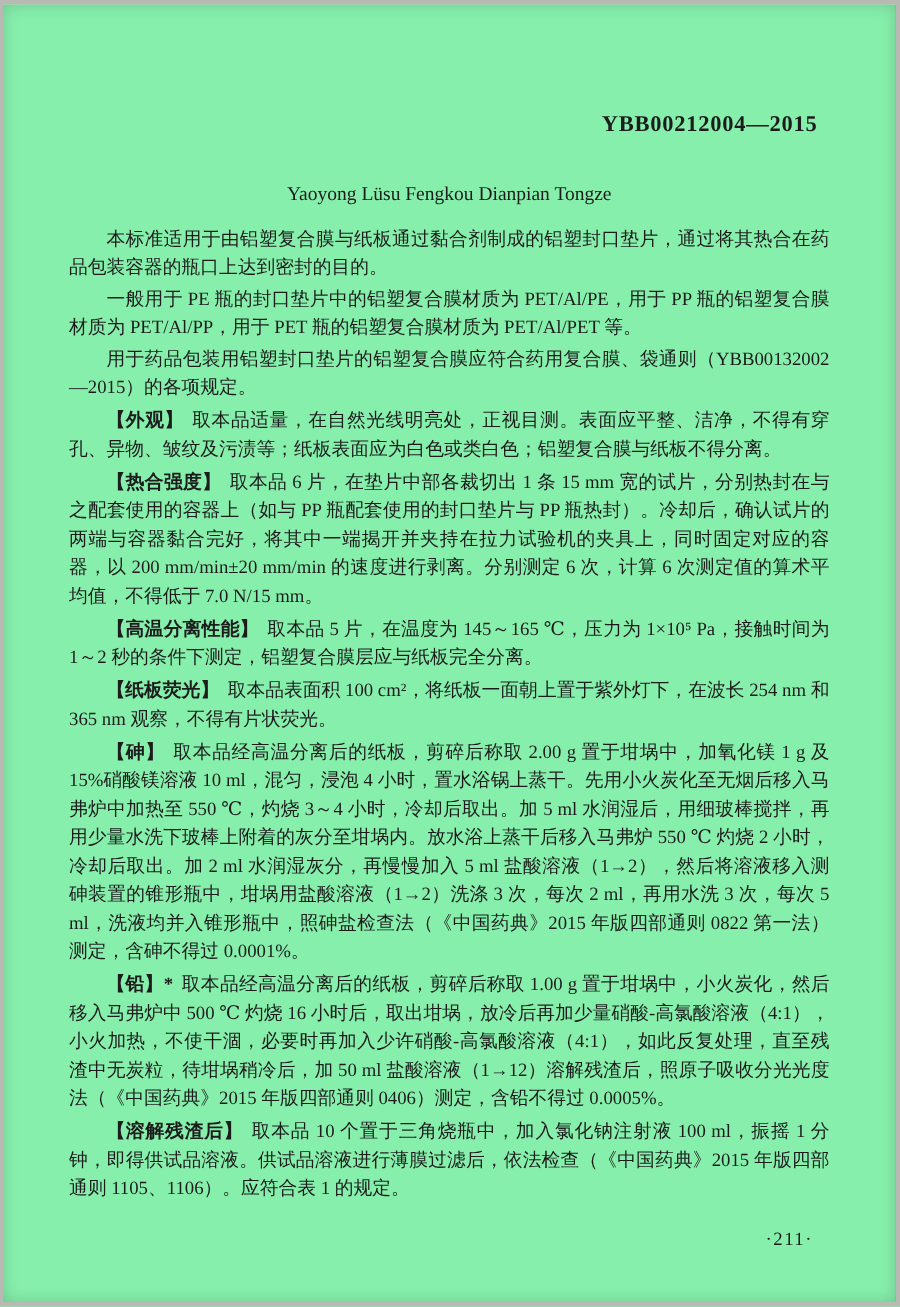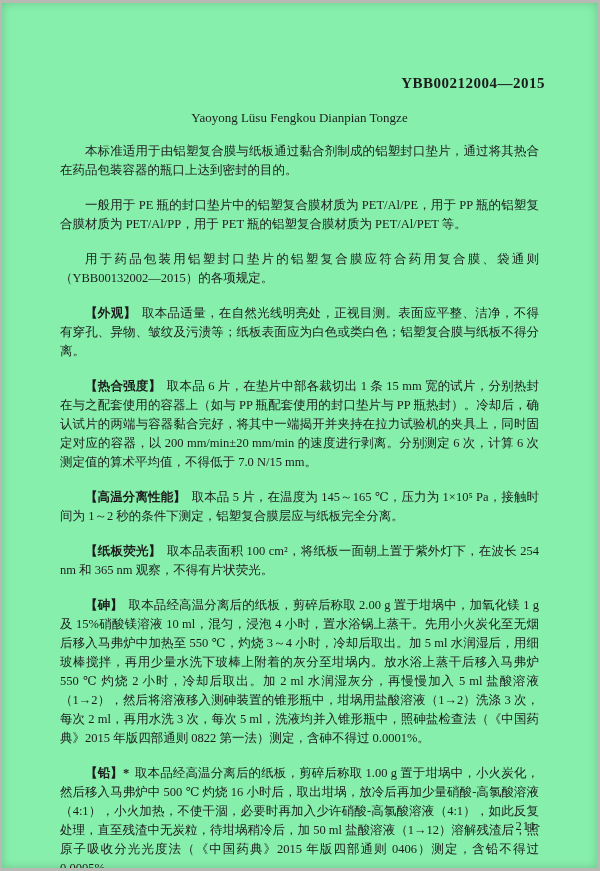--- a/index.html
+++ b/index.html
@@ -29,35 +29,35 @@
   }
   .title-cn {
     text-align: center;
     margin-top: 46px;
     font-size: 18px;
     font-weight: bold;
     letter-spacing: 3px;
   }
   .title-pinyin {
     text-align: center;
-    margin-top: 18px;
+    margin-top: 29px;
     font-size: 13px;
   }
   .title-en {
     text-align: center;
     margin-top: 7px;
     font-size: 13.5px;
     font-weight: bold;
     line-height: 22px;
   }
   .body-text {
     margin-top: 13px;
   }
   .body-text p {
-    margin: 16px;
+    margin: 2px;
     font-size: 12.5px;
     line-height: 19px;
     text-align: justify;
     text-indent: 2em;
   }
   .body-text p.section { margin-top: 3px; }
   .section-label { font-weight: bold; margin-right: 0.45em; }
   .page-number {
     position: absolute;
     right: 55px;

